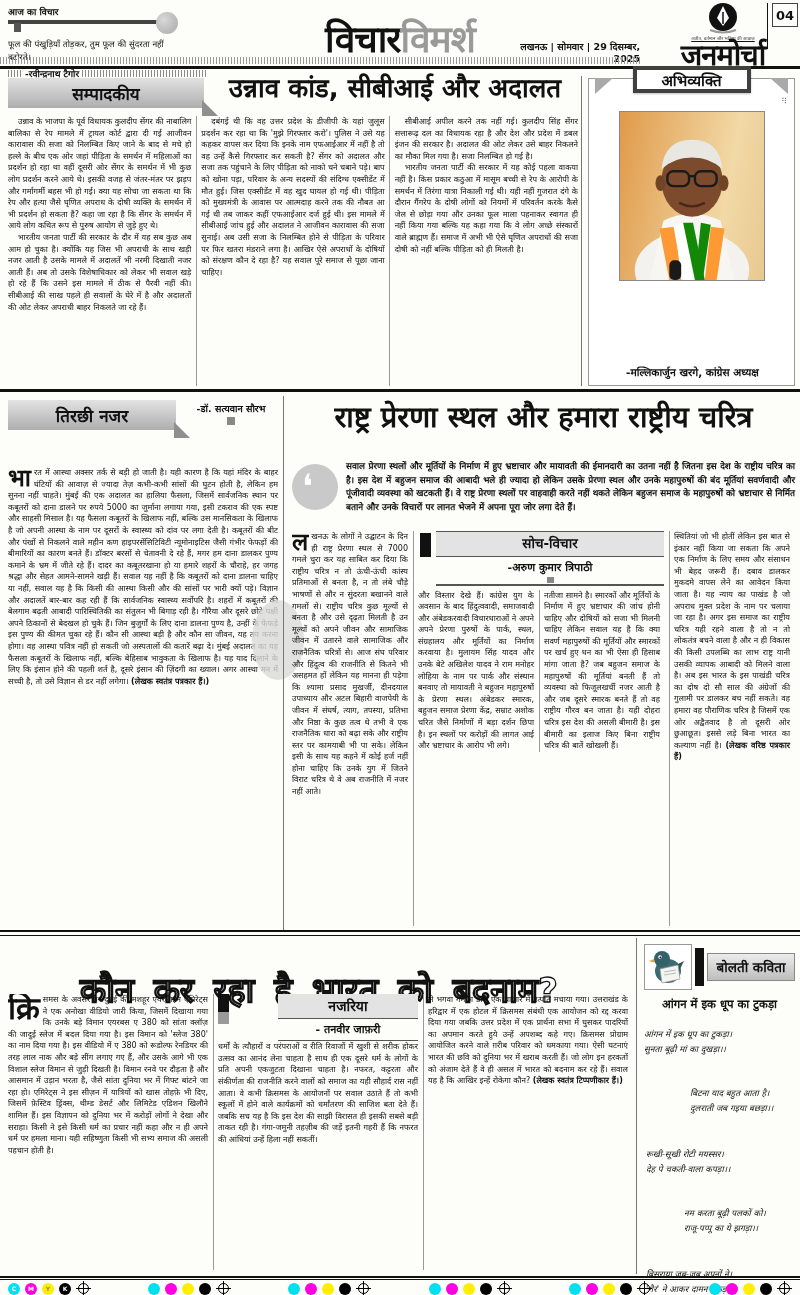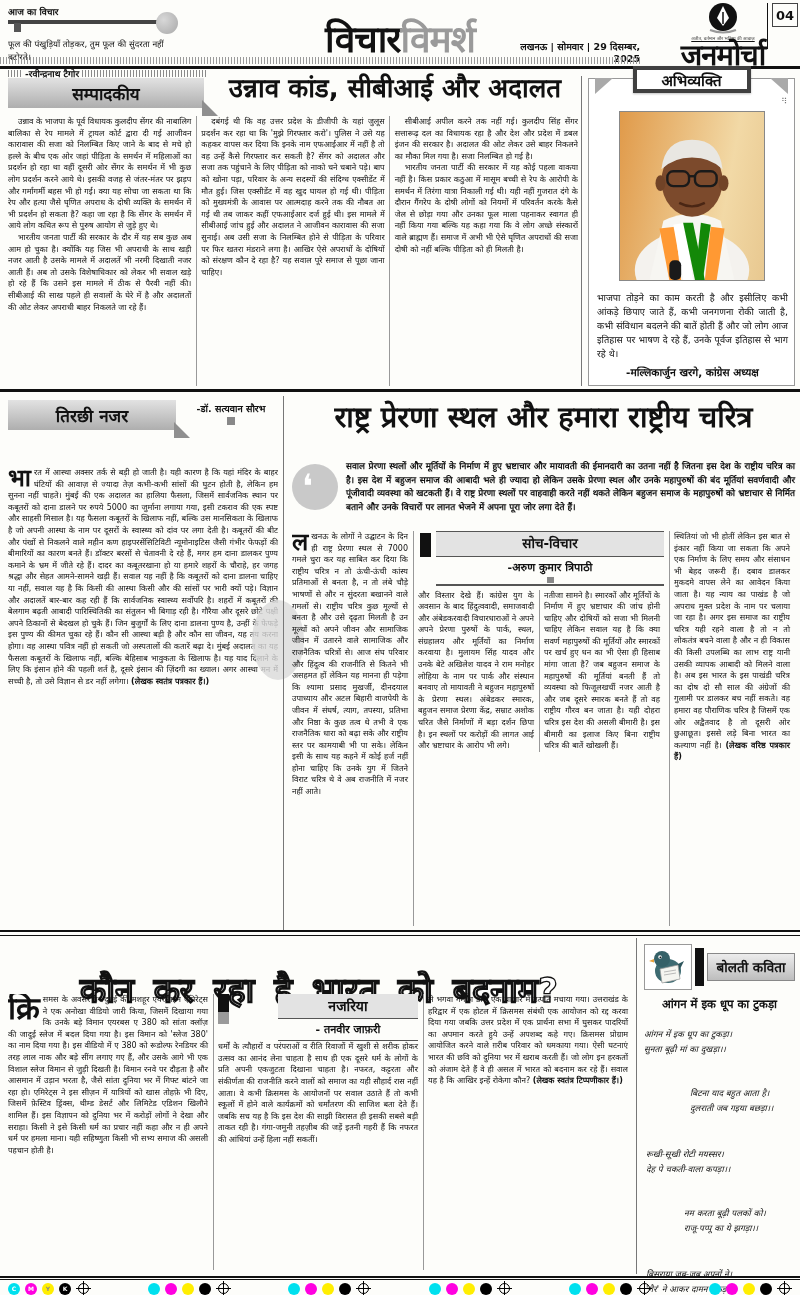--- a/index.html
+++ b/index.html
@@ -224,21 +224,20 @@
       <ellipse cx="73" cy="70" rx="31" ry="36" fill="#7c4a2c"></ellipse>
       <ellipse cx="41" cy="72" rx="5" ry="8" fill="#714327"></ellipse>
       <ellipse cx="105" cy="72" rx="5" ry="8" fill="#714327"></ellipse>
       <path d="M42 58 Q45 28 73 28 Q101 28 104 58 Q92 46 73 46 Q54 46 42 58 Z" fill="#e9e7e2"></path>
       <rect x="48" y="60" width="22" height="15" rx="6" fill="none" stroke="#1a1a1a" stroke-width="2.4"></rect>
       <rect x="76" y="60" width="22" height="15" rx="6" fill="none" stroke="#1a1a1a" stroke-width="2.4"></rect>
       <line x1="70" y1="65" x2="76" y2="65" stroke="#1a1a1a" stroke-width="2.4"></line>
       <path d="M60 92 Q73 99 86 92" stroke="#4a2614" stroke-width="2.5" fill="none"></path>
       <rect x="50" y="150" width="12" height="20" rx="5" fill="#1a1a1a"></rect>
     </svg>
-    <div class="abhi-quote">भाजपा तोड़ने का काम करती है और इसीलिए कभी आंकड़े छिपाए जाते हैं, कभी जनगणना रोकी जाती है, कभी संविधान बदलने की बातें होती हैं और जो लोग आज इतिहास पर भाषण दे रहे हैं, उनके पूर्वज इतिहास से भाग रहे थे।</div>
     <div class="abhi-attr">-मल्लिकार्जुन खरगे, कांग्रेस अध्यक्ष</div>
   </div>
 
   <div class="hrule1"></div>
 
   <div class="sec-tab" style="left:8px; top:400px; width:168px;">
     <span>तिरछी नजर</span>
   </div>
   <div class="tn-author">-डॉ. सत्यवान सौरभ</div>
   <div class="tn-body body-txt">

